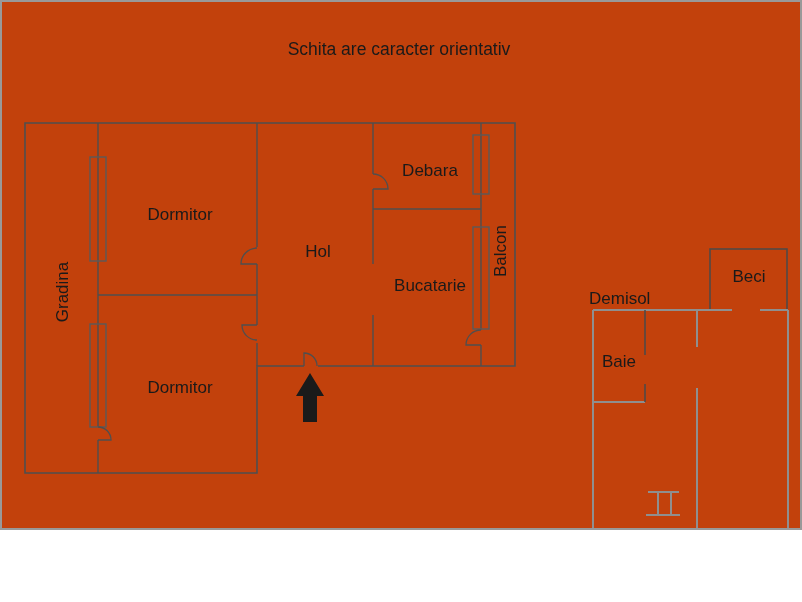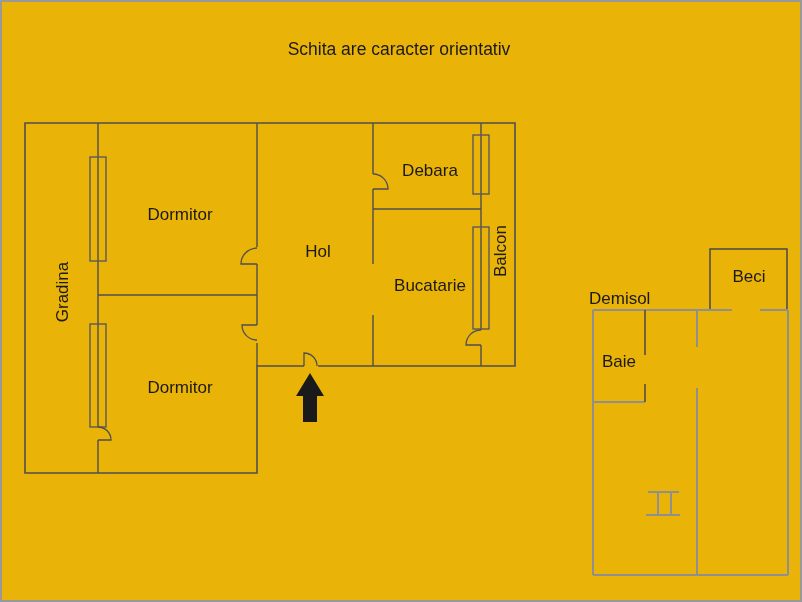--- a/index.html
+++ b/index.html
@@ -1,20 +1,20 @@
 <!DOCTYPE html>
 <html><head>
 <meta charset="utf-8">
 <style>
   html,body{margin:0;padding:0;background:#fff;}
   .page{
     position:relative;
-    width:802px;height:602px;
+    width:802px;height:530px;
     box-sizing:border-box;
-    background:#eab308;
+    background:#c2410c;
     border:2px solid #999999;
     font-family:"Liberation Sans", sans-serif;
     overflow:hidden;
   }
   svg text{
     fill:#1a1a1a;
     font-family:"Liberation Sans", sans-serif;
     font-size:17px;
   }
   svg text.title{font-size:17.5px;}

